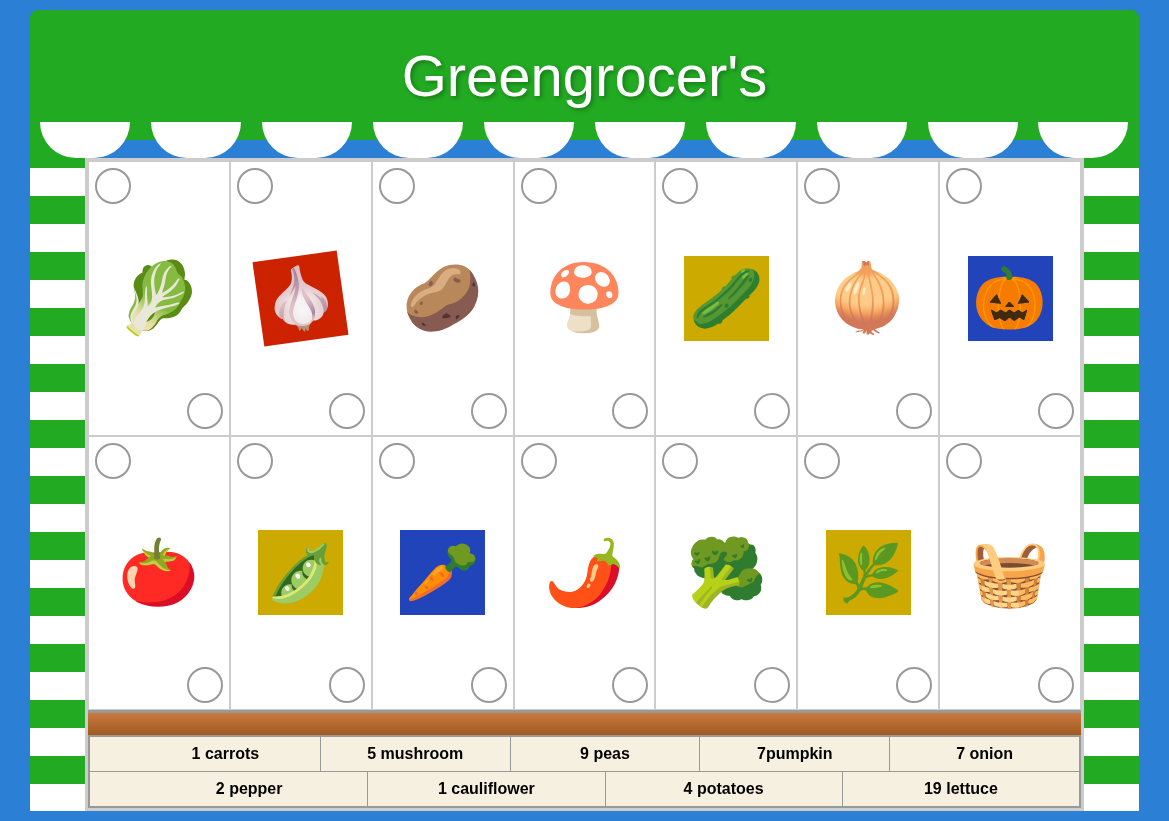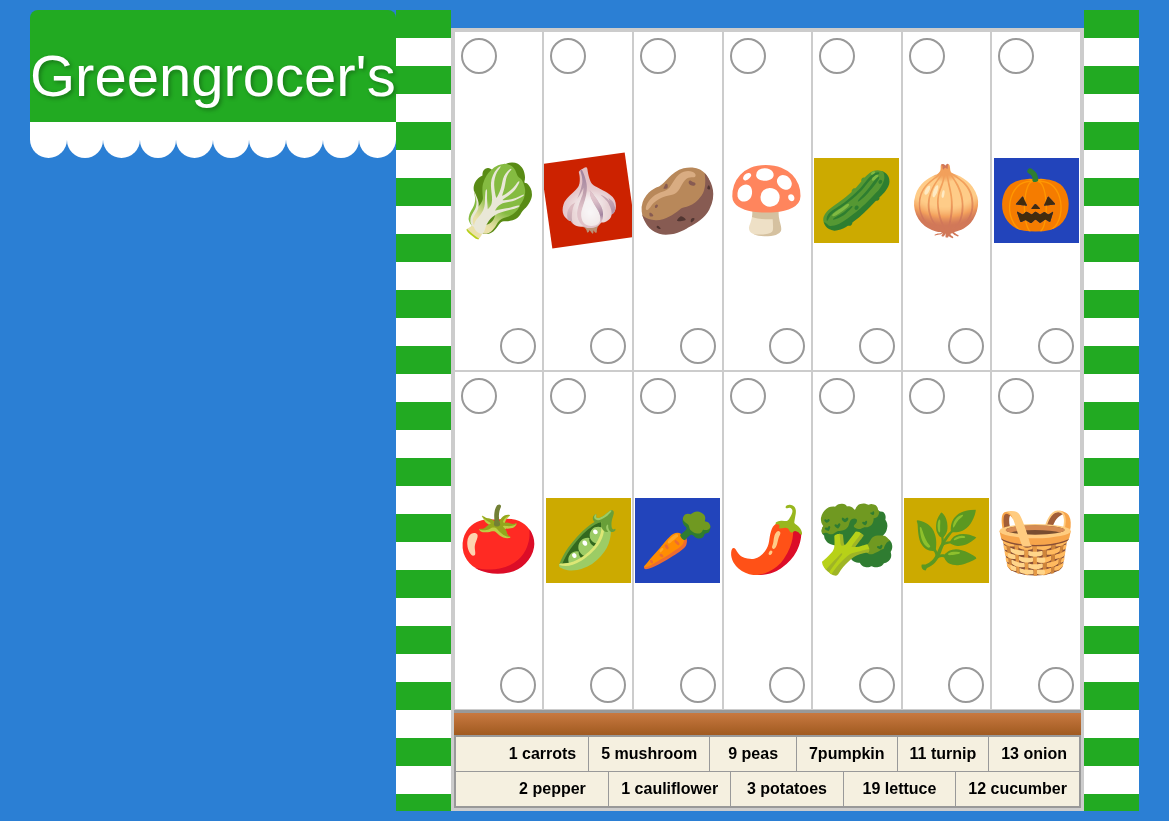--- a/index.html
+++ b/index.html
@@ -13,20 +13,21 @@
     }
 
     
     .shop-container {
       position: absolute;
       top: 10px;
       left: 30px;
       right: 30px;
       bottom: 10px;
       display: flex;
+      flex-direction: column;
     }
 
     
     .awning {
       background: #22aa22;
       border-radius: 8px 8px 0 0;
       position: relative;
       height: 130px;
       display: flex;
       align-items: center;
@@ -137,20 +138,21 @@
     }
 
     .labels-row {
       display: flex;
       border-bottom: 1px solid #999;
       padding-left: 41px;
     }
 
     .labels-row:last-child {
       border-bottom: none;
+      justify-content: flex-end;
     }
 
     .label-cell {
       padding: 8px 12px;
       border-right: 1px solid #999;
       font-size: 16px;
       font-weight: bold;
       white-space: nowrap;
       flex: 1;
       text-align: center;
@@ -288,29 +290,27 @@
       </div>
 
       <div class="shelf"></div>
 
       <div class="labels-section">
         <div class="labels-row">
           <div class="label-cell">1 carrots</div>
           <div class="label-cell">5 mushroom</div>
           <div class="label-cell">9 peas</div>
           <div class="label-cell">7pumpkin</div>
-          <div class="label-cell">11 turnip</div>
-          <div class="label-cell">13 onion</div>
+          <div class="label-cell">7 onion</div>
         </div>
         <div class="labels-row">
           <div class="label-cell">2 pepper</div>
           <div class="label-cell">1 cauliflower</div>
-          <div class="label-cell">3 potatoes</div>
+          <div class="label-cell">4 potatoes</div>
           <div class="label-cell">19 lettuce</div>
-          <div class="label-cell">12 cucumber</div>
         </div>
       </div>
 
     </div>
 
     <div class="pillar-right"></div>
 
   </div>
 
 </div>

